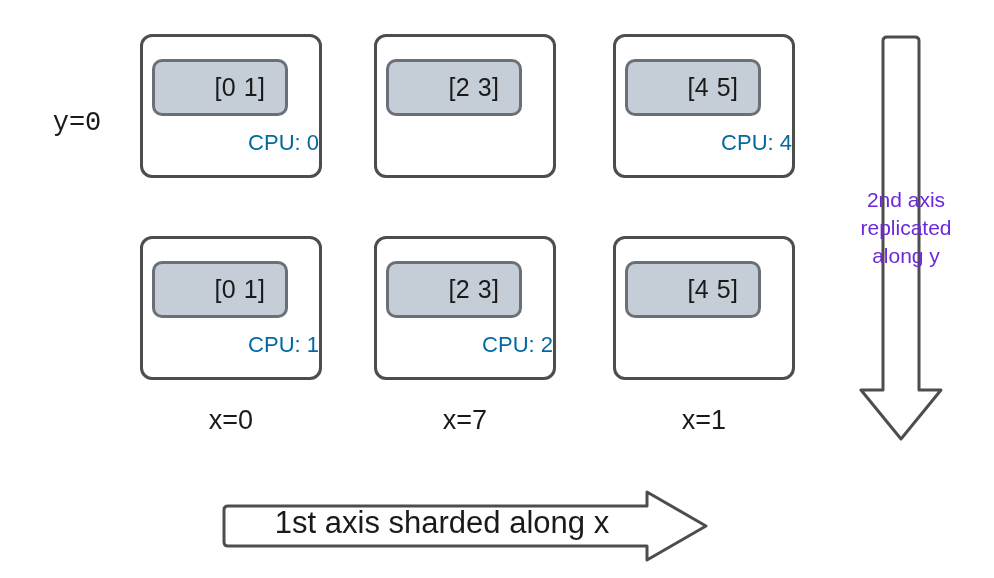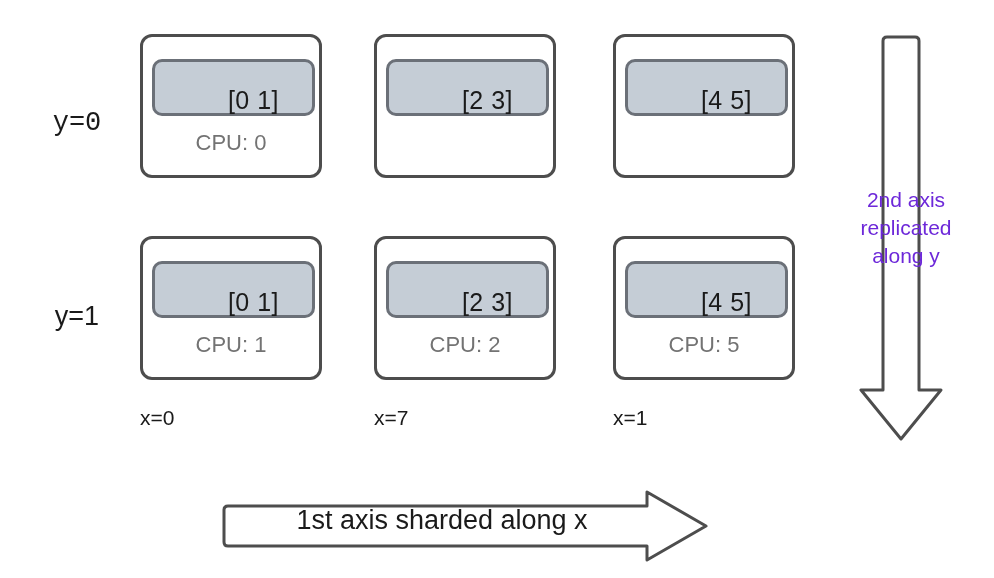--- a/index.html
+++ b/index.html
@@ -27,61 +27,62 @@
     height: 144px;
     box-sizing: border-box;
     border: 3px solid #4d4d4d;
     border-radius: 12px;
     background: #ffffff;
   }
   .shard-chip {
     position: absolute;
     left: 9px;
     top: 22px;
-    width: 163px;
+    width: 136px;
     height: 57px;
     box-sizing: border-box;
     border: 3px solid #6b7078;
     border-radius: 10px;
     background: #c5cdd6;
     display: flex;
-    align-items: flex-end;
+    align-items: center;
     justify-content: center;
     padding-left: 40px;
   }
   .shard-chip-label {
     font-size: 25px;
     color: #1a1a1a;
     letter-spacing: 0.5px;
     line-height: 1;
   }
   .cpu-label {
     position: absolute;
     left: 0;
     right: 0;
     top: 95px;
-    text-align: center;
+    text-align: right;
     font-size: 22px;
-    color: #737373;
+    color: #0369a1;
     line-height: 1;
   }
 
   
   .row-label {
     position: absolute;
     width: 110px;
     text-align: center;
     font-size: 27px;
     color: #1a1a1a;
     line-height: 1;
   }
   .col-label {
     position: absolute;
     width: 182px;
-    font-size: 21px;
+    text-align: center;
+    font-size: 27px;
     color: #1a1a1a;
     line-height: 1;
   }
 
   
   .arrow-svg {
     position: absolute;
     overflow: visible;
   }
   .arrow-shape {
@@ -89,21 +90,21 @@
     stroke: #4d4d4d;
     stroke-width: 3;
     stroke-linejoin: round;
   }
   .h-arrow-text {
     position: absolute;
     left: 222px;
     top: 507px;
     width: 440px;
     text-align: center;
-    font-size: 27px;
+    font-size: 31px;
     color: #1a1a1a;
     line-height: 1;
   }
   .v-arrow-text {
     position: absolute;
     left: 845px;
     top: 186px;
     width: 122px;
     text-align: center;
     font-size: 21px;
@@ -111,60 +112,59 @@
     line-height: 1.33;
     white-space: pre-line;
   }
 </style>
 </head>
 <body>
 
 <div id="canvas">
 
   <div class="row-label" style="left:22px; top:110px;font-family:Liberation Mono, monospace;">y=0</div>
-  <div class="row-label" style="left:22px; top:303px;">y=1</div>
 
   <div class="device-box" style="left:140px; top:34px;">
     <div class="shard-chip">
       <span class="shard-chip-label">[0 1]</span>
     </div>
     <div class="cpu-label">CPU: 0</div>
   </div>
 
   <div class="device-box" style="left:374px; top:34px;">
     <div class="shard-chip">
       <span class="shard-chip-label">[2 3]</span>
     </div>
   </div>
 
   <div class="device-box" style="left:613px; top:34px;">
     <div class="shard-chip">
       <span class="shard-chip-label">[4 5]</span>
     </div>
+    <div class="cpu-label">CPU: 4</div>
   </div>
 
   <div class="device-box" style="left:140px; top:236px;">
     <div class="shard-chip">
       <span class="shard-chip-label">[0 1]</span>
     </div>
     <div class="cpu-label">CPU: 1</div>
   </div>
 
   <div class="device-box" style="left:374px; top:236px;">
     <div class="shard-chip">
       <span class="shard-chip-label">[2 3]</span>
     </div>
     <div class="cpu-label">CPU: 2</div>
   </div>
 
   <div class="device-box" style="left:613px; top:236px;">
     <div class="shard-chip">
       <span class="shard-chip-label">[4 5]</span>
     </div>
-    <div class="cpu-label">CPU: 5</div>
   </div>
 
   <div class="col-label" style="left:140px; top:407px;">x=0</div>
   <div class="col-label" style="left:374px; top:407px;">x=7</div>
   <div class="col-label" style="left:613px; top:407px;">x=1</div>
 
   <svg class="arrow-svg" style="left:855px; top:35px;" width="104" height="410" viewBox="0 0 104 410">
     <path class="arrow-shape" d="M 32 2
              L 60 2
              Q 64 2 64 6

